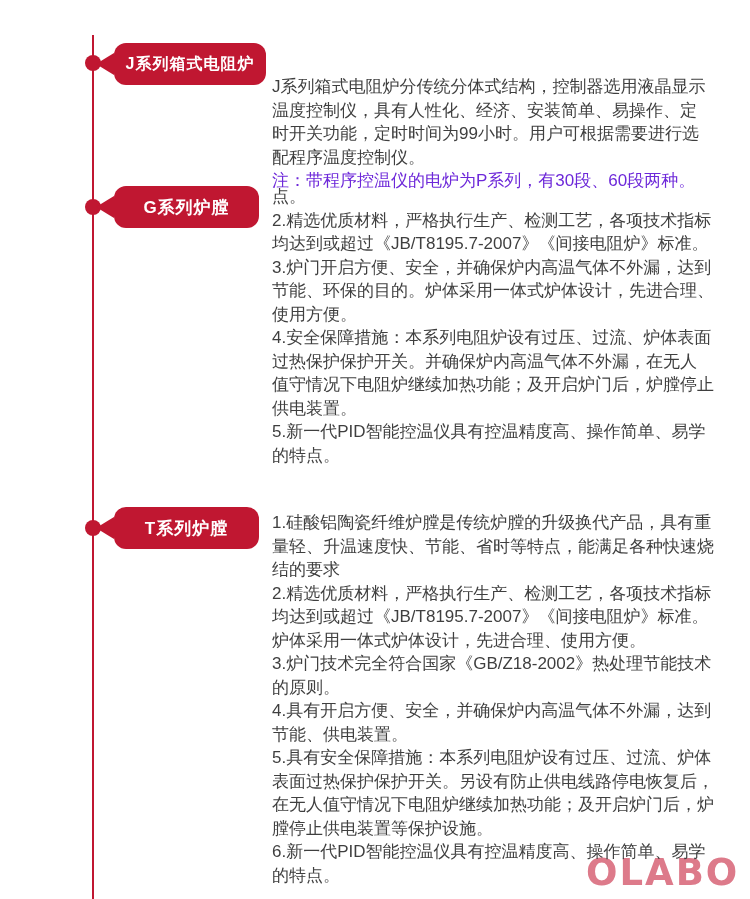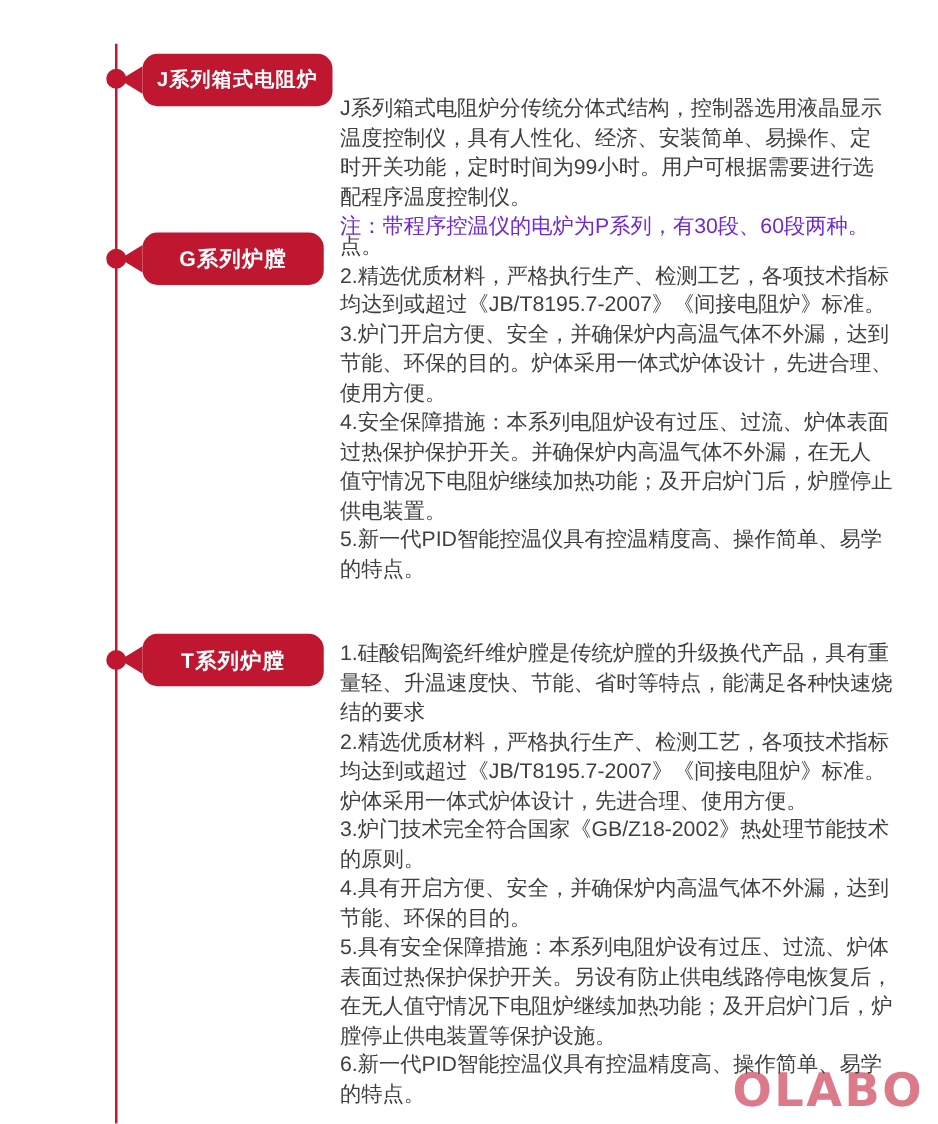--- a/index.html
+++ b/index.html
@@ -115,21 +115,21 @@
   <div class="textblock t3">
       <div class="text-line">1.硅酸铝陶瓷纤维炉膛是传统炉膛的升级换代产品，具有重</div>
       <div class="text-line">量轻、升温速度快、节能、省时等特点，能满足各种快速烧</div>
       <div class="text-line">结的要求</div>
       <div class="text-line">2.精选优质材料，严格执行生产、检测工艺，各项技术指标</div>
       <div class="text-line">均达到或超过《JB/T8195.7-2007》《间接电阻炉》标准。</div>
       <div class="text-line">炉体采用一体式炉体设计，先进合理、使用方便。</div>
       <div class="text-line">3.炉门技术完全符合国家《GB/Z18-2002》热处理节能技术</div>
       <div class="text-line">的原则。</div>
       <div class="text-line">4.具有开启方便、安全，并确保炉内高温气体不外漏，达到</div>
-      <div class="text-line">节能、环保的目的。</div>
+      <div class="text-line">节能、供电装置。</div>
       <div class="text-line">5.具有安全保障措施：本系列电阻炉设有过压、过流、炉体</div>
       <div class="text-line">表面过热保护保护开关。另设有防止供电线路停电恢复后，</div>
       <div class="text-line">在无人值守情况下电阻炉继续加热功能；及开启炉门后，炉</div>
       <div class="text-line">膛停止供电装置等保护设施。</div>
       <div class="text-line">6.新一代PID智能控温仪具有控温精度高、操作简单、易学</div>
       <div class="text-line">的特点。</div>
     </div>
 
   <div class="logo">OLABO</div>
 

